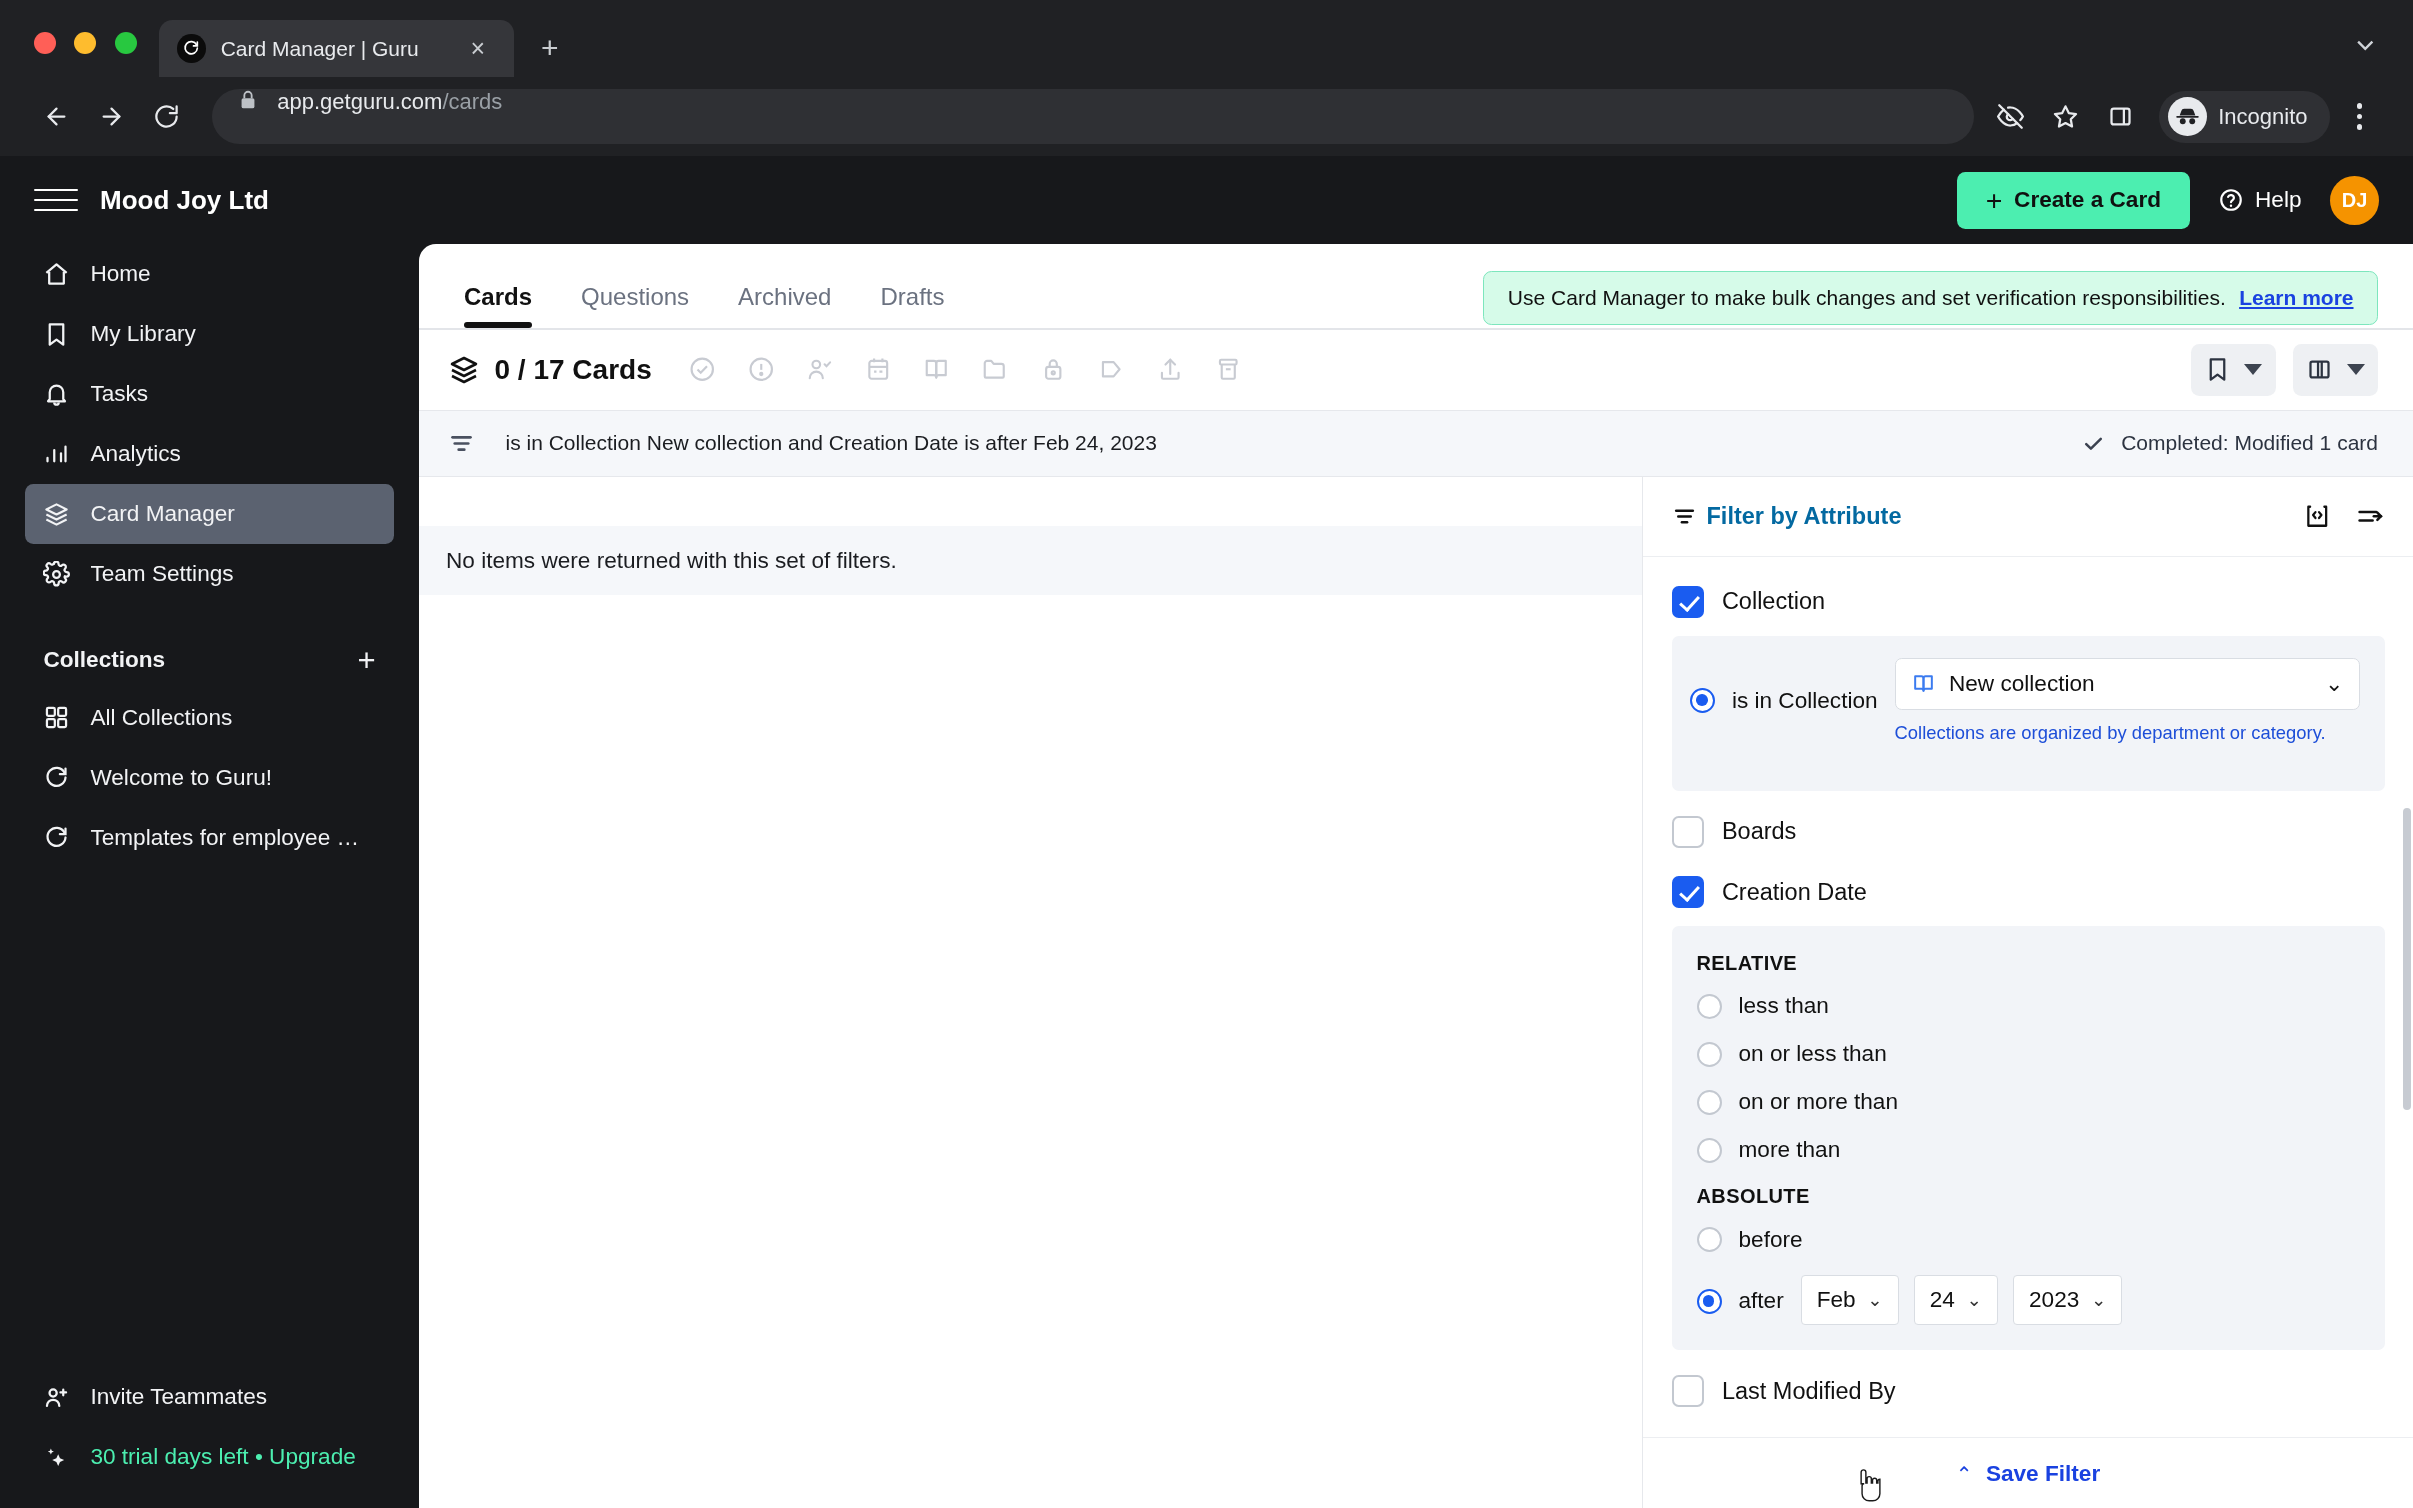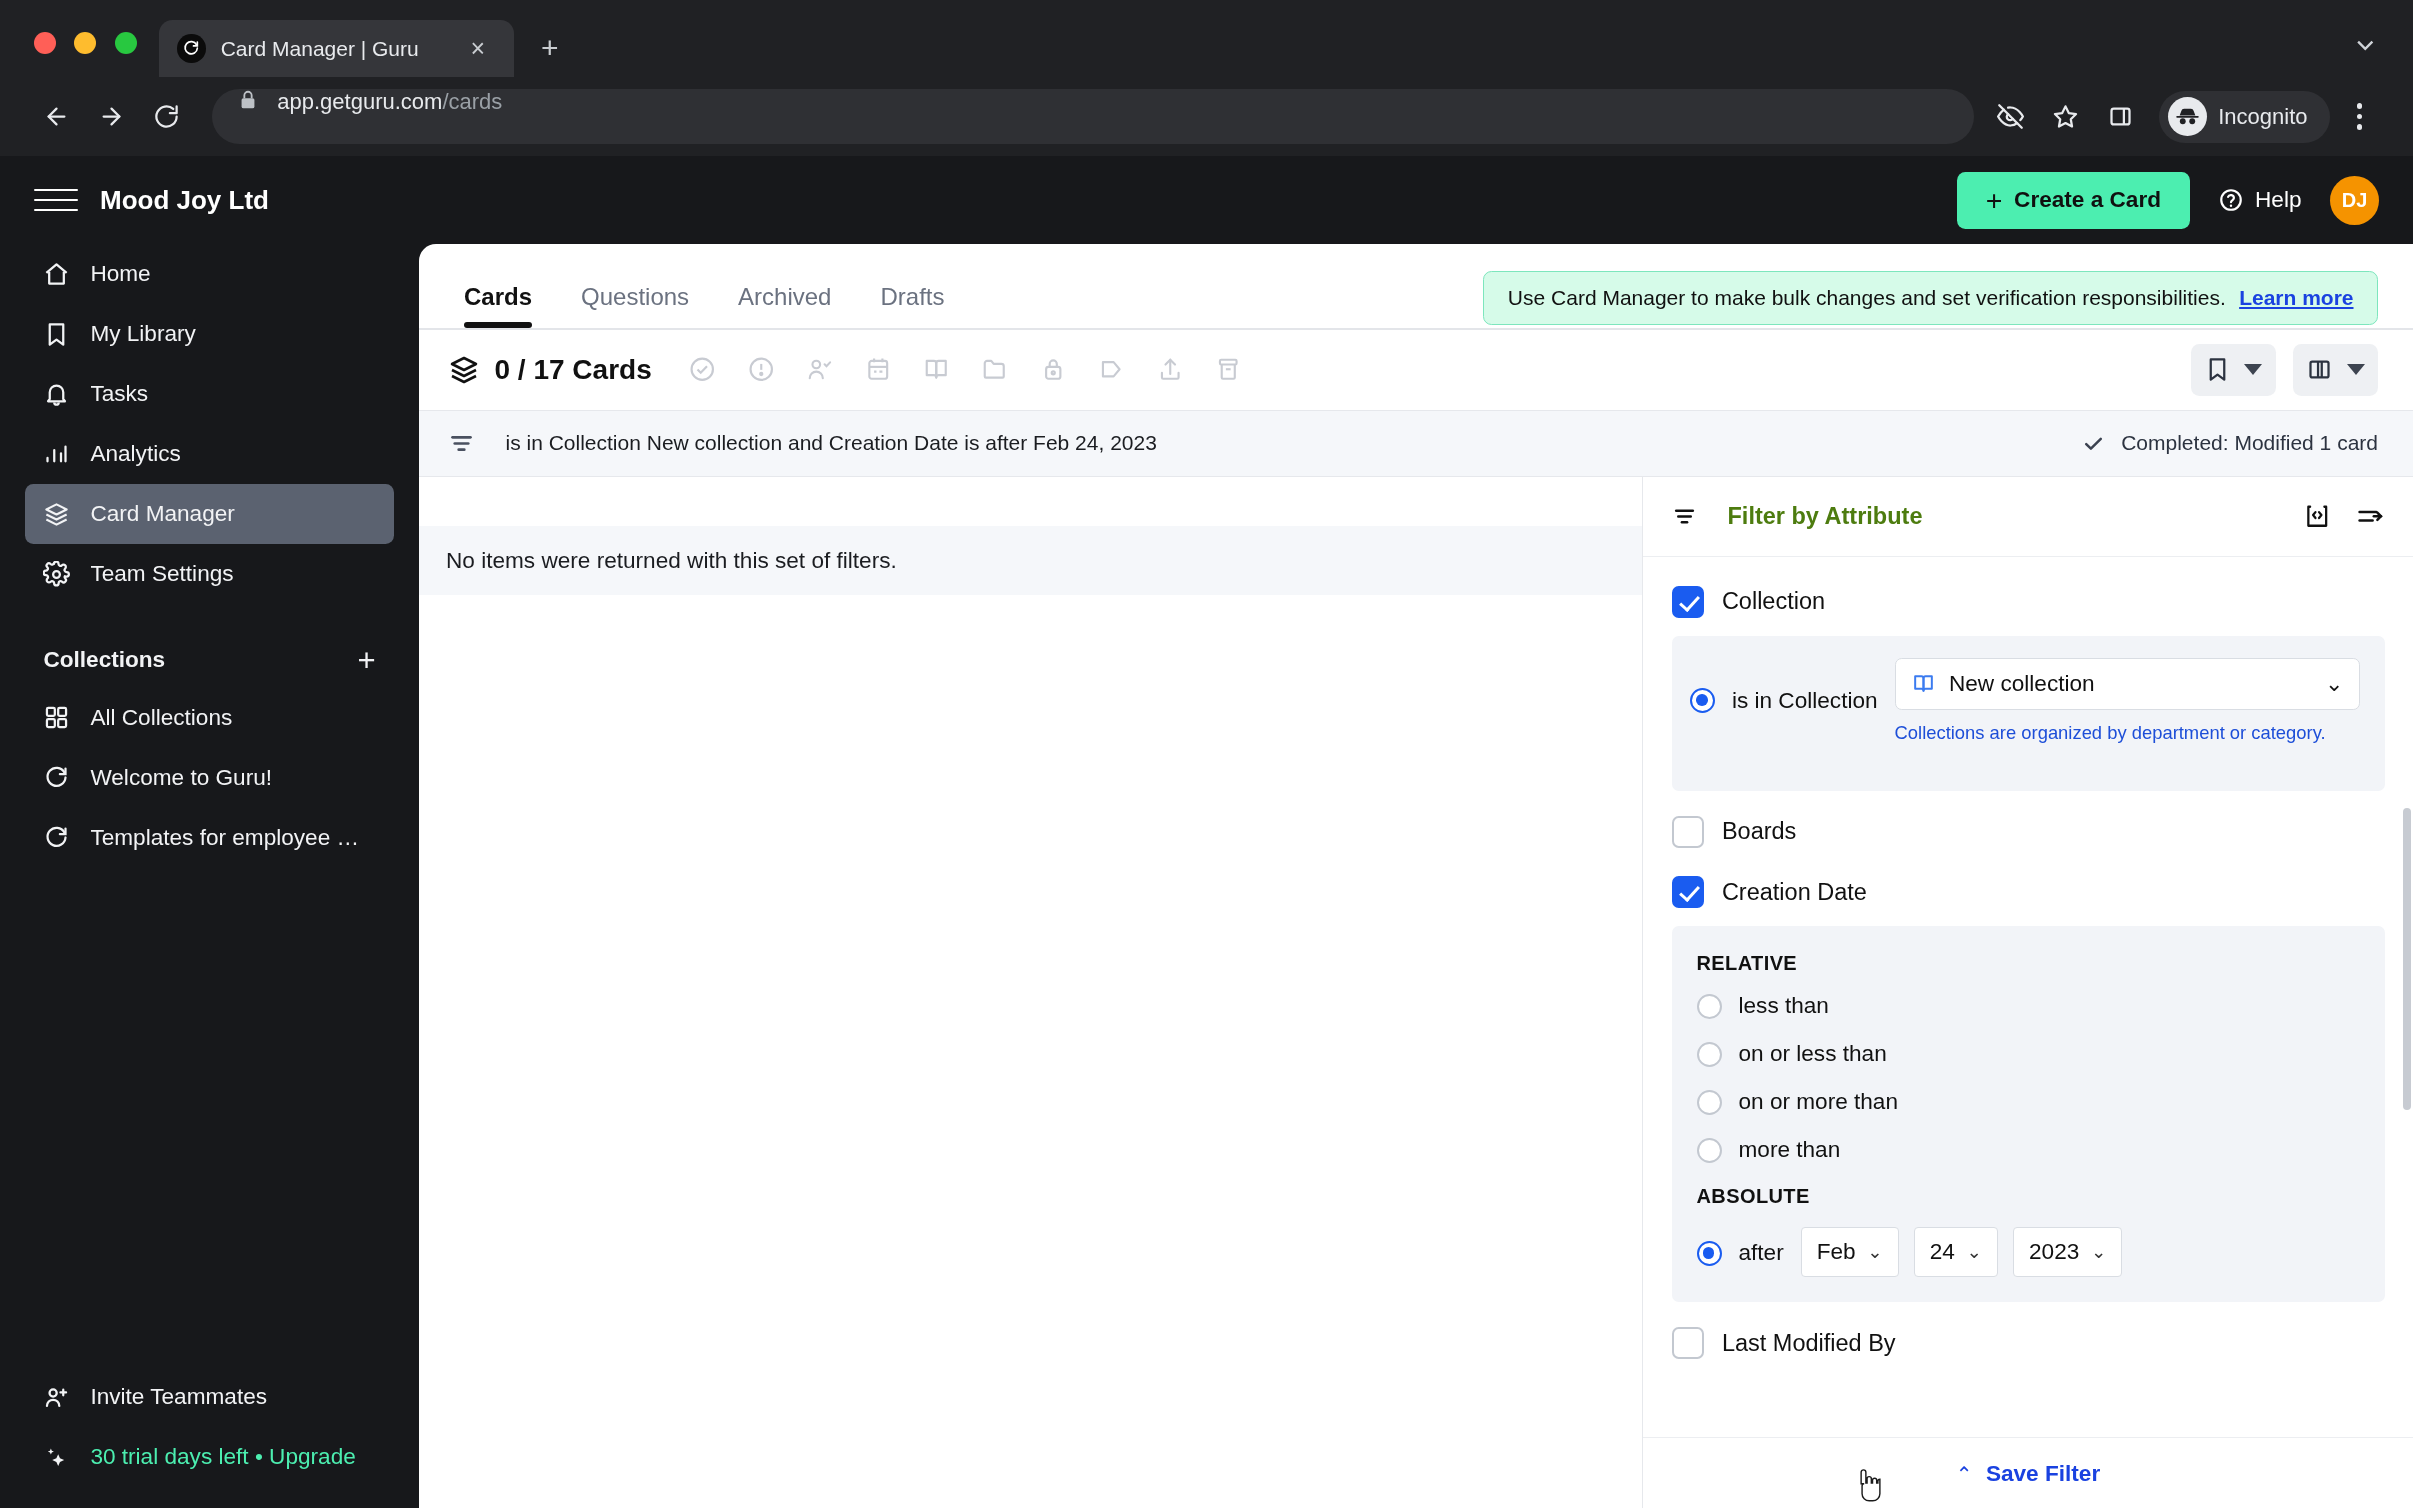--- a/index.html
+++ b/index.html
@@ -193,21 +193,21 @@
 
   
   .fpanel {
     position: absolute; right: 0; top: 233px; width: 771px; bottom: 0;
     background: #fff; border-left: 1.7px solid #e6e8ec; display: flex; flex-direction: column;
   }
   .fpanel-head {
     height: 80px; display: flex; align-items: center; padding: 0 28.5px; flex: 0 0 auto;
     border-bottom: 1.7px solid #eceef1;
   }
-  .fpanel-head .ttl { font-size: 23.5px; font-weight: bold; color: #4d7c0f; margin-left: 31px; white-space: nowrap; }
+  .fpanel-head .ttl { font-size: 23.5px; font-weight: bold; color: #0369a1; margin-left: 10px; white-space: nowrap; }
   .fpanel-head svg.fi { width: 25px; height: 25px; }
   .fhead-icons { margin-left: auto; display: flex; align-items: center; gap: 25px; }
   .fhead-icons svg { width: 28.5px; height: 28.5px; }
 
   .fpanel-body { flex: 1 1 auto; overflow: hidden; position: relative; padding: 0 0 0 0; }
   .fscroll { padding: 28.5px 28.5px 17px 28.5px; }
   .chk-row { display: flex; align-items: center; gap: 18.4px; margin-bottom: 18.4px; }
   .chk {
     width: 32px; height: 32px; border-radius: 6.7px; border: 2.5px solid #c3c8d0;
     background: #fff; flex: 0 0 auto; position: relative;
@@ -690,20 +690,24 @@
               <div class="radio-row">
                 <span class="radio"></span>
                 <span class="radio-label">on or more than</span>
               </div>
               <div class="radio-row">
                 <span class="radio"></span>
                 <span class="radio-label">more than</span>
               </div>
 
               <div class="grp-label">ABSOLUTE</div>
+              <div class="radio-row">
+                <span class="radio"></span>
+                <span class="radio-label">before</span>
+              </div>
               <div class="radio-row" style="margin-bottom:0;">
                 <span class="radio on"></span>
                 <span class="radio-label">after</span>
                 <span class="date-row">
                   <span class="date-sel">
                     <span class="dv">Feb</span>
                     <span class="chev">⌄</span>
                   </span>
                   <span class="date-sel">
                     <span class="dv">24</span>

